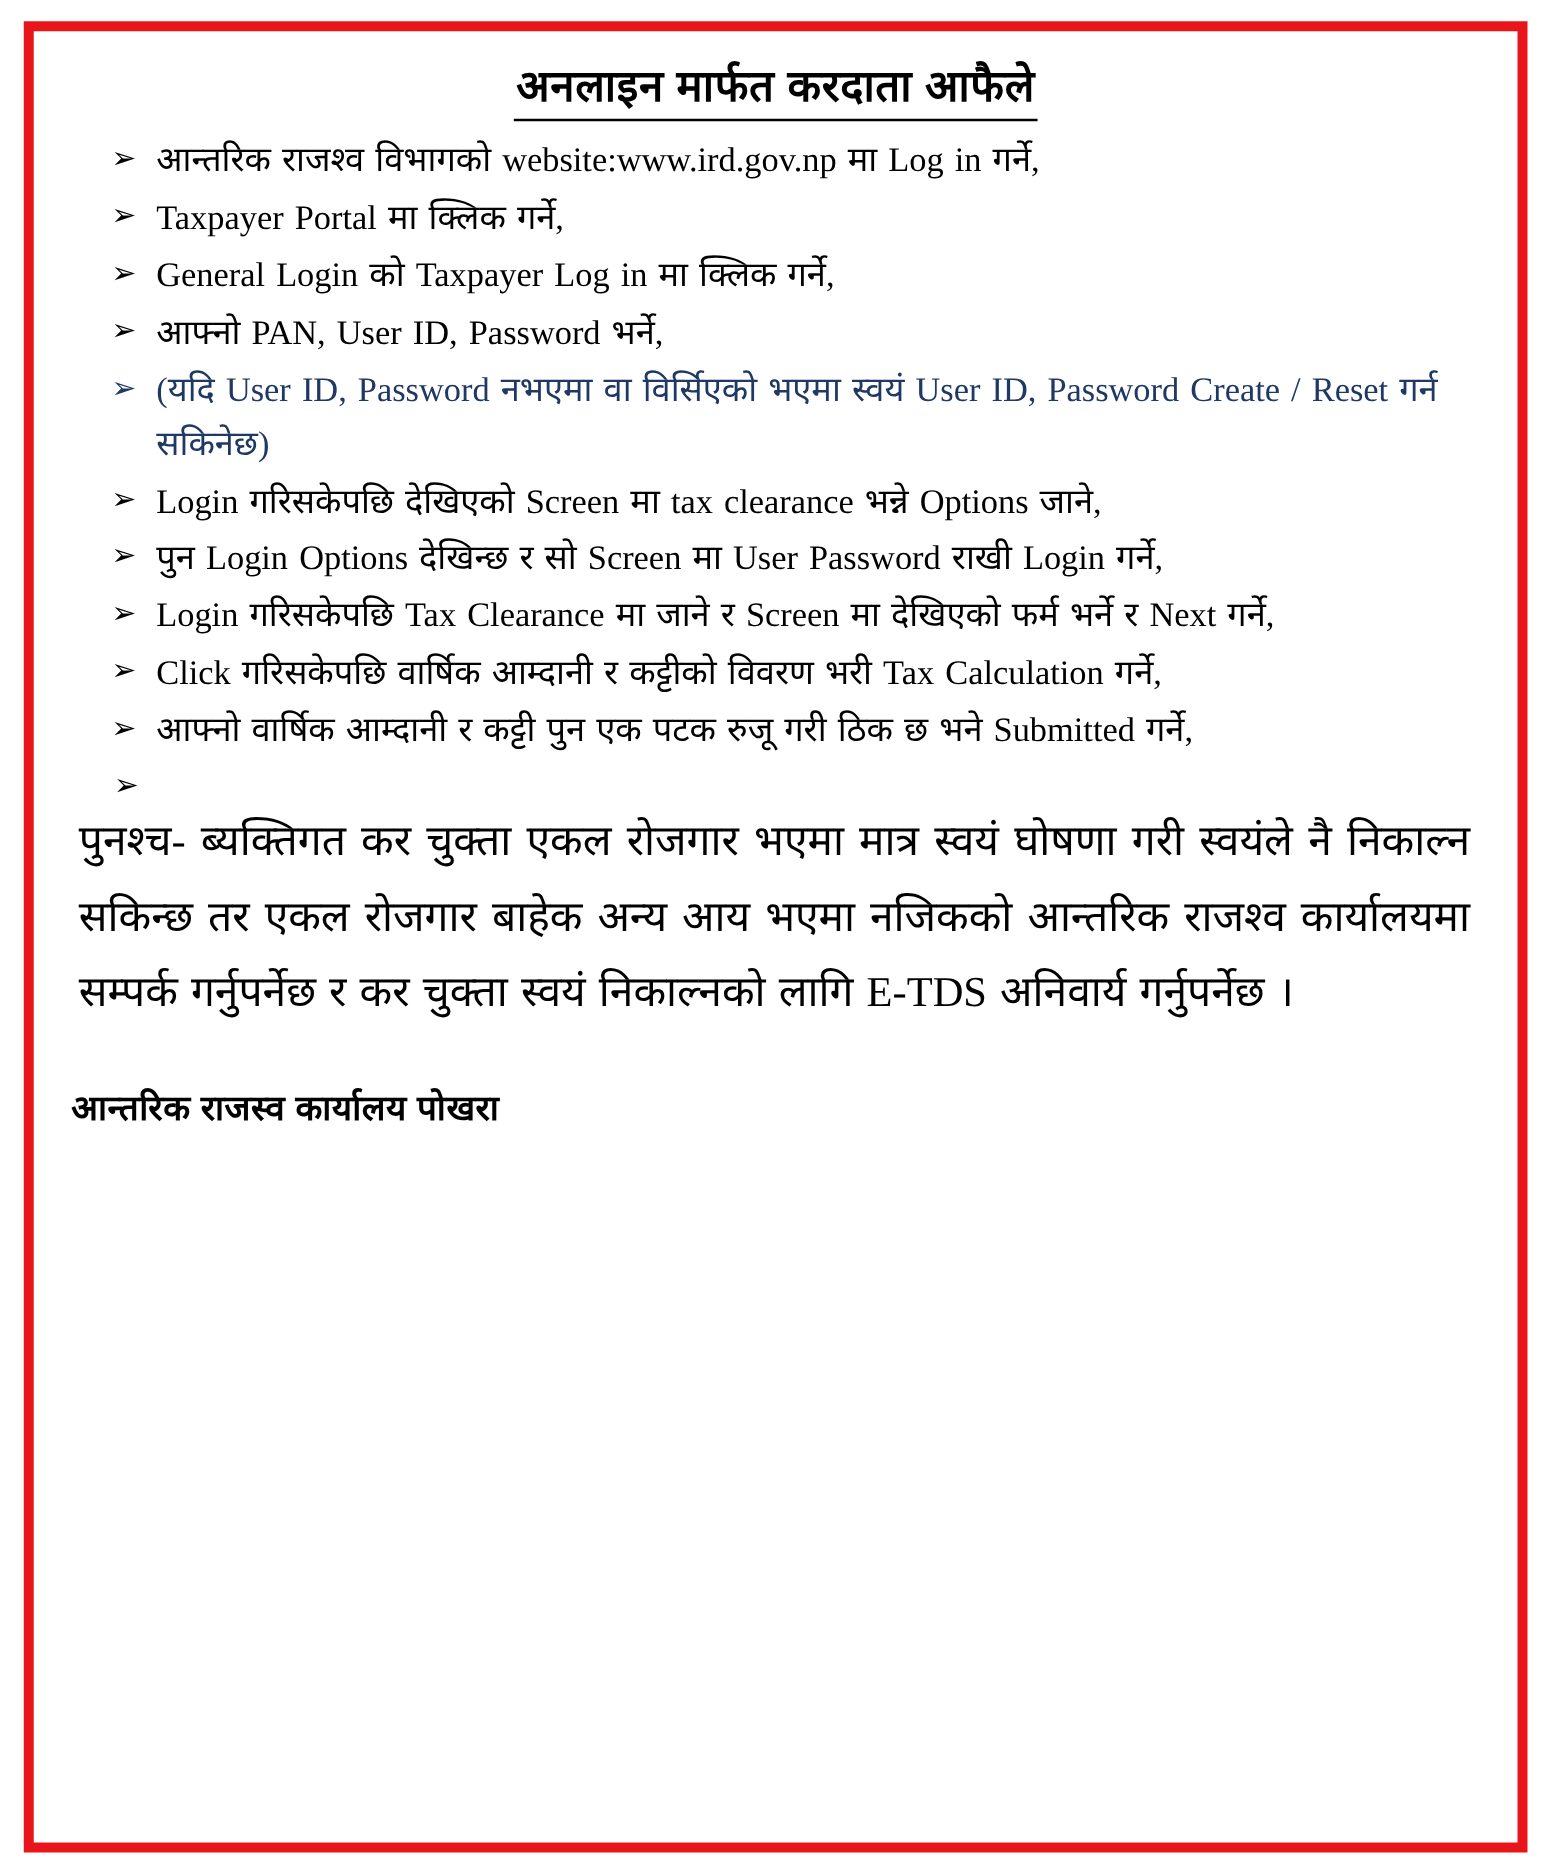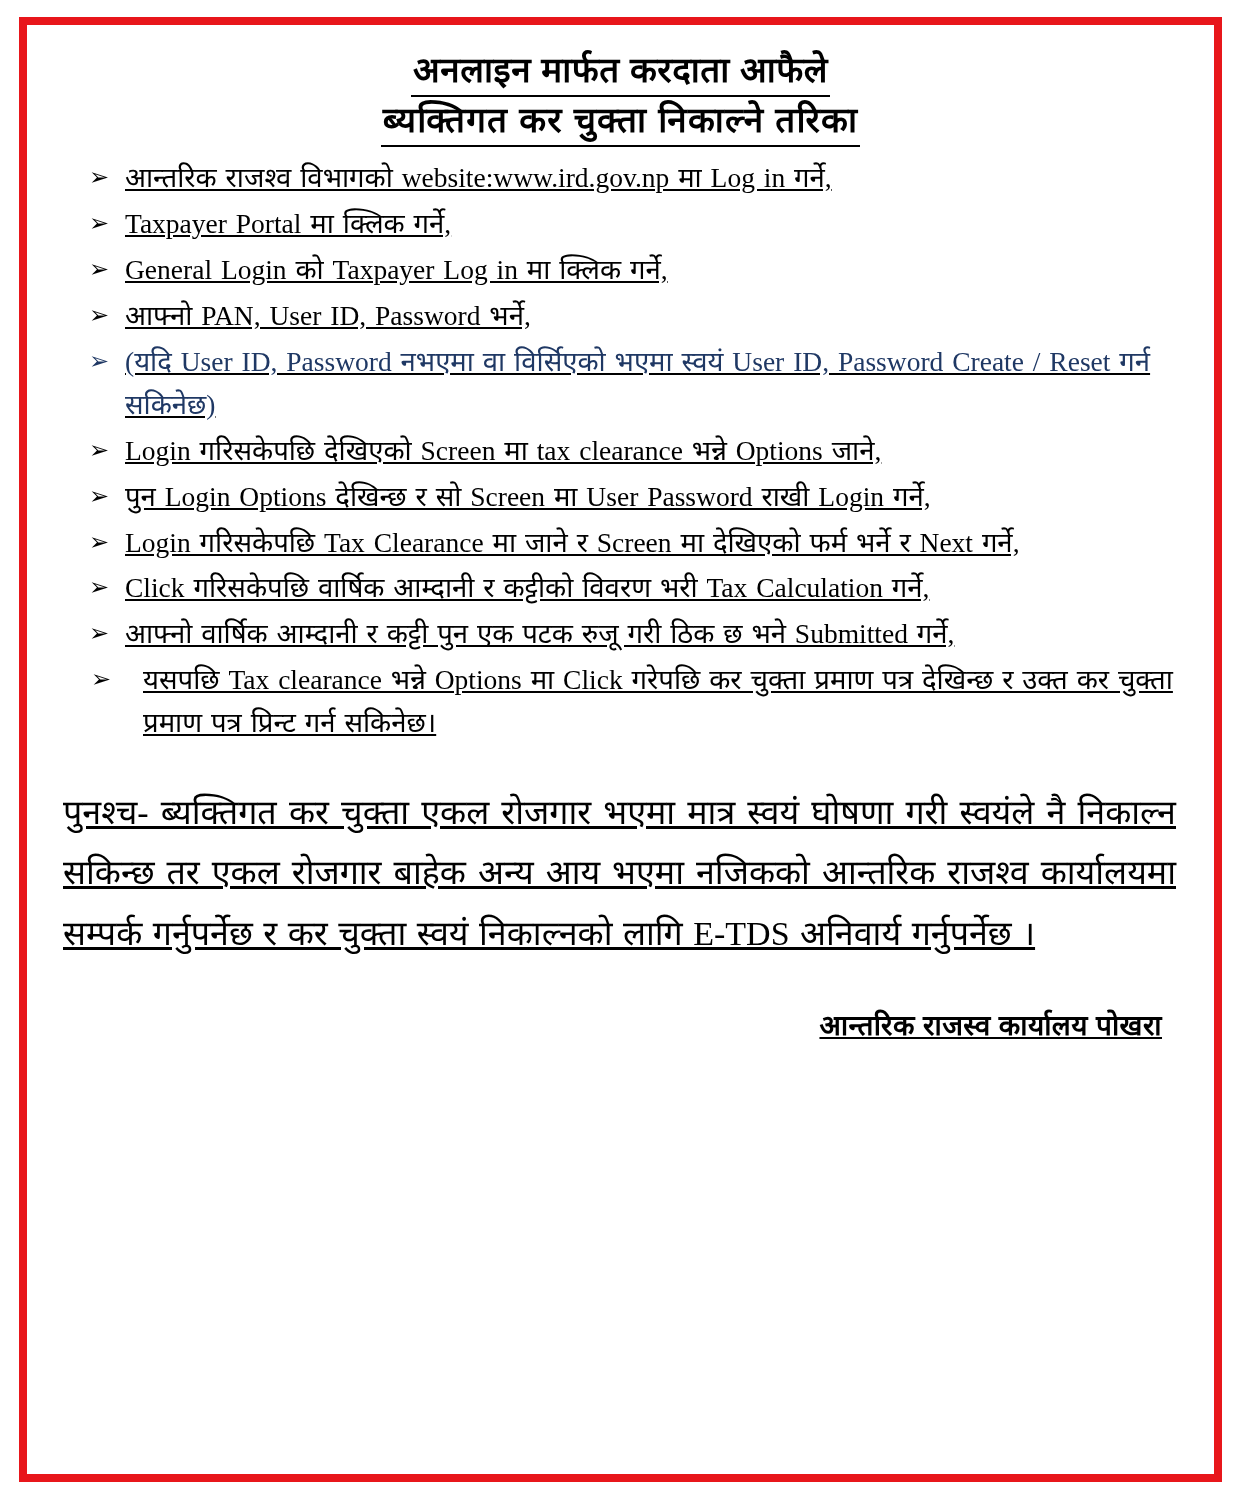--- a/index.html
+++ b/index.html
@@ -30,21 +30,20 @@
   }
 
   #notice-body {
     position: absolute;
     left: 0;
     top: 0;
     right: 0;
     bottom: 0;
     padding: 22px 30px 10px 30px;
     box-sizing: border-box;
-    text-decoration: underline;
   }
 
   
   .title-block {
     text-align: center;
     margin: 0 0 10px 0;
   }
   .title-line {
     display: block;
     font-family: "Liberation Sans", "DejaVu Sans", sans-serif;
@@ -104,39 +103,36 @@
     font-size: 34px;
     line-height: 1.78;
     text-align: justify;
     text-justify: inter-word;
     word-spacing: 2px;
   }
 
   
   .signature {
     margin: 40px 22px 0 0;
-    text-align: right;
+    text-align: left;
     font-family: "Liberation Sans", "DejaVu Sans", sans-serif;
     font-weight: bold;
     font-size: 28px;
     letter-spacing: 0.4px;
   }
 </style>
 </head>
 <body>
 
 <div id="notice-frame" style="border-color: rgb(232, 22, 27);">
   <div id="notice-body">
 
     <div class="title-block">
       <div class="title-line first">
         <span>अनलाइन मार्फत करदाता आफैले</span>
-      </div>
-      <div class="title-line second">
-        <span>ब्यक्तिगत कर चुक्ता निकाल्ने  तरिका</span>
       </div>
     </div>
 
     <ul class="steps">
       <li>
         <span class="bullet-arrow">➢</span>
         <span>आन्तरिक राजश्व विभागको  website:www.ird.gov.np मा  Log in गर्ने,</span>
       </li>
       <li>
         <span class="bullet-arrow">➢</span>
@@ -169,21 +165,20 @@
       <li>
         <span class="bullet-arrow">➢</span>
         <span>Click गरिसकेपछि  वार्षिक  आम्दानी  र  कट्टीको  विवरण  भरी  Tax Calculation गर्ने,</span>
       </li>
       <li>
         <span class="bullet-arrow">➢</span>
         <span>आफ्नो  वार्षिक  आम्दानी  र  कट्टी  पुन  एक  पटक  रुजू  गरी  ठिक  छ  भने  Submitted गर्ने,</span>
       </li>
       <li class="extra-gap">
         <span class="bullet-arrow">➢</span>
-        <span>यसपछि Tax clearance भन्ने   Options मा Click गरेपछि कर चुक्ता प्रमाण पत्र देखिन्छ र उक्त कर चुक्ता प्रमाण पत्र प्रिन्ट गर्न सकिनेछ।</span>
       </li>
     </ul>
 
     <p class="closing-note">पुनश्च- ब्यक्तिगत कर चुक्ता एकल रोजगार भएमा मात्र स्वयं घोषणा गरी स्वयंले नै निकाल्न सकिन्छ तर एकल रोजगार बाहेक अन्य आय भएमा नजिकको आन्तरिक राजश्व कार्यालयमा सम्पर्क गर्नुपर्नेछ र कर चुक्ता स्वयं निकाल्नको लागि E-TDS अनिवार्य गर्नुपर्नेछ ।</p>
 
     <div class="signature">आन्तरिक राजस्व कार्यालय पोखरा</div>
 
   </div>
 </div>
 

